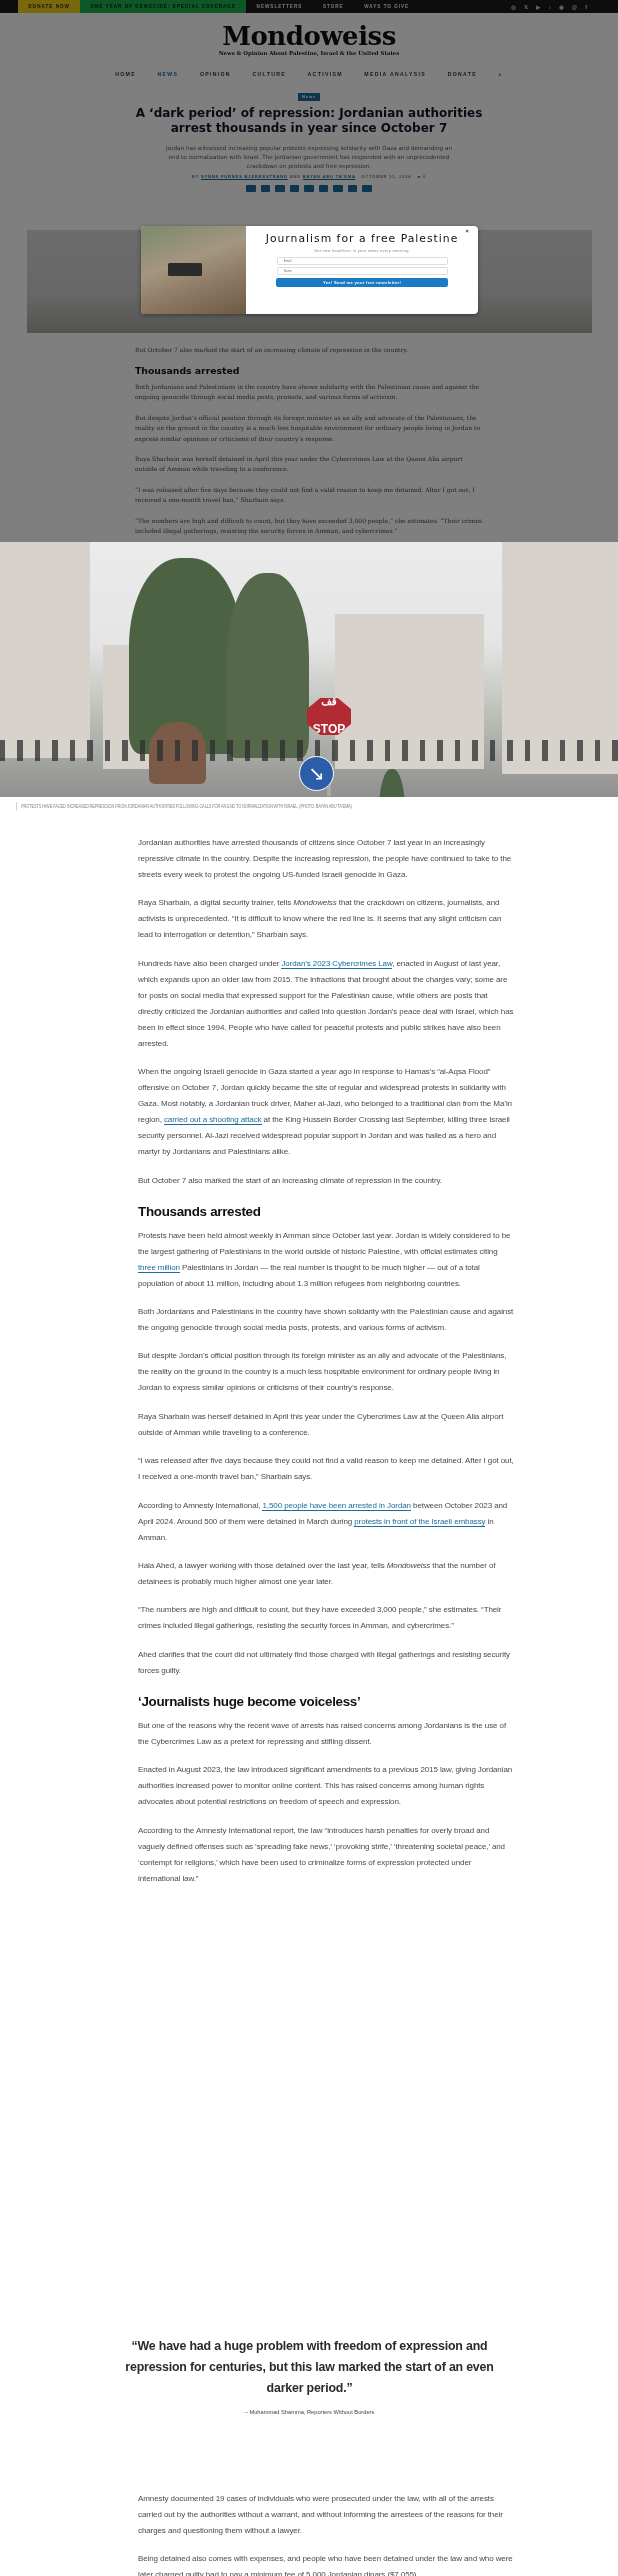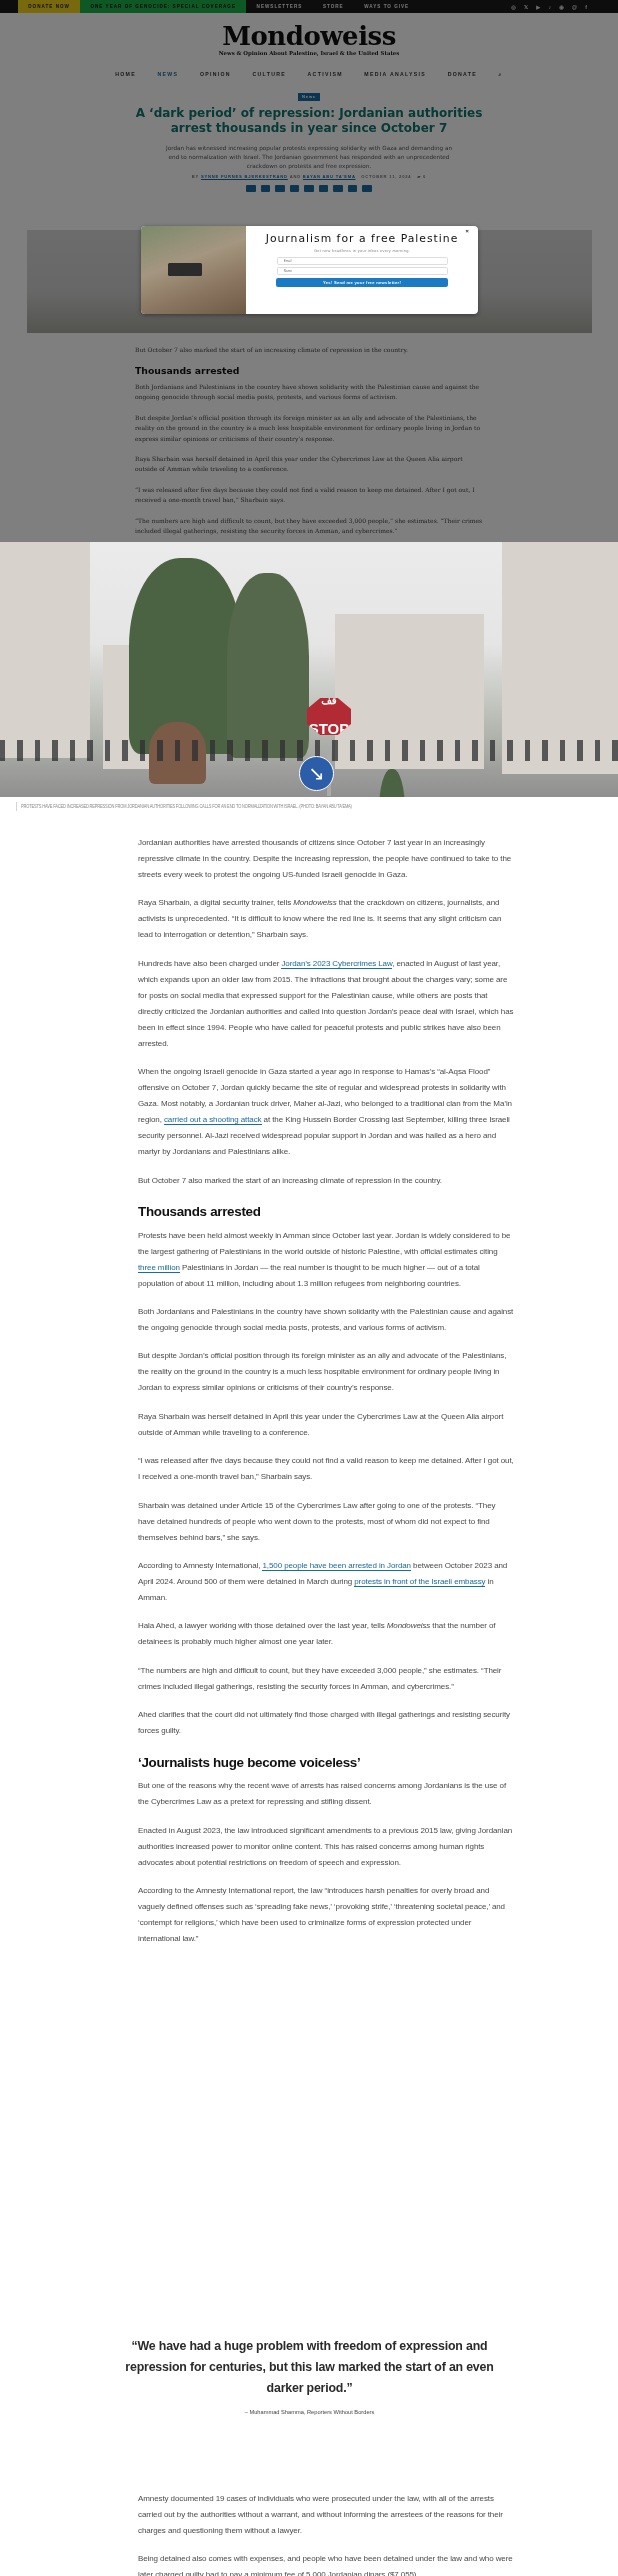--- a/index.html
+++ b/index.html
@@ -12,21 +12,21 @@
   .topbar .tb { display: flex; align-items: center; padding: 0 10.3px; color: #eee; text-transform: uppercase; }
   .topbar .tb.donate { background: #f2d21b; color: #222; }
   .topbar .tb.special { background: #1db04b; color: #111; }
   .topbar .socials { margin-left: auto; display: flex; gap: 8.2px; align-items: center; padding-right: 31px; color: #ddd; font-size: 5.2px; letter-spacing: 0; }
   .masthead { text-align: center; margin-top: 9.3px; }
   .logo { font-family: "DejaVu Serif", serif; font-weight: bold; font-size: 26px; color: #111; letter-spacing: -0.5px; line-height: 1; }
   .tagline { font-family: "DejaVu Serif", serif; font-weight: bold; font-size: 5.4px; color: #222; margin-top: 1px; }
   .mainnav { display: flex; justify-content: center; gap: 21.6px; margin-top: 15.5px; font-size: 5.2px; letter-spacing: 1.3px; font-weight: bold; color: #333; text-transform: uppercase; }
   .mainnav .active { color: #1a6b9e; }
   .cat-badge { display: inline-block; margin-top: 14.4px; background: #1a6b9e; color: #fff; font-size: 4.1px; letter-spacing: 0.8px; padding: 1.5px 4.1px; font-weight: bold; }
-  .ov-title { font-family: "DejaVu Sans", sans-serif; font-weight: bold; font-size: 12px; line-height: 15px; color: #0f766e; width: 350px; margin: 5.2px auto 0; text-align: center; }
+  .ov-title { font-family: "DejaVu Sans", sans-serif; font-weight: bold; font-size: 12px; line-height: 15px; color: #0f172a; width: 350px; margin: 5.2px auto 0; text-align: center; }
   .ov-dek { width: 289px; margin: 8.2px auto 0; text-align: center; font-size: 5.7px; line-height: 8.8px; color: #555; font-family: "DejaVu Sans", sans-serif; }
   .ov-byline { text-align: center; font-size: 4.1px; letter-spacing: 0.8px; color: #777; margin-top: 4.1px; text-transform: uppercase; font-weight: bold; }
   .ov-byline .author { color: #1a6b9e; text-decoration: underline; }
   .ov-share { display: flex; justify-content: center; gap: 5.2px; margin-top: 5.2px; }
   .ov-share span { width: 9.3px; height: 7.2px; background: #1a6b9e; border-radius: 1px; display: inline-block; }
   .ov-photo { position: absolute; left: 27px; top: 230px; width: 565px; height: 103px; background: linear-gradient(#d9d9d9 0%, #cfcfcf 60%, #a8a8a0 100%); }
   .ov-body { position: absolute; left: 135px; width: 350px; font-family: "DejaVu Serif", serif; font-size: 6px; line-height: 10.3px; color: #444; }
   .ov-body p { margin-bottom: 10.3px; }
   .ov-body h2 { font-family: "DejaVu Sans", sans-serif; font-size: 9.3px; color: #111; margin-bottom: 6.2px; }
   .dim { position: absolute; left: 0; top: 0; width: 618px; height: 542px; background: rgba(0,0,0,0.5); }
@@ -43,21 +43,21 @@
   .modal-input + .modal-input { margin-top: 2.1px; }
   .modal-btn { display: block; width: 172px; height: 8.8px; margin: 3.1px auto 0; background: #1a7bc4; color: #fff; border: none; border-radius: 2.1px; font-size: 4.1px; font-weight: bold; letter-spacing: 0.3px; }
 
   
   .hero { position: absolute; left: 0; top: 542px; width: 618px; height: 255px; overflow: hidden;
           background: linear-gradient(#ebebeb 0%, #e5e5e5 40%, #b9bcb4 70%, #8f8f8f 100%); }
   .hero .bldg { position: absolute; background: #d7d3cc; }
   .hero .tree { position: absolute; background: #4c6343; border-radius: 45% 45% 10% 10%; }
   .stop-sign { position: absolute; left: 307px; top: 156px; width: 44px; height: 37px; background: #b22a33; clip-path: polygon(30% 0,70% 0,100% 30%,100% 70%,70% 100%,30% 100%,0 70%,0 30%); display: flex; flex-direction: column; align-items: center; justify-content: center; color: #fff; }
   .stop-ar { font-size: 10.3px; font-weight: bold; line-height: 1; }
-  .stop-en { font-family: "Liberation Sans", sans-serif; font-size: 15px; font-weight: bold; margin-top: 14px; text-align: right; }
+  .stop-en { font-family: "Liberation Sans", sans-serif; font-size: 12px; font-weight: bold; margin-top: 14px; text-align: right; }
   .stop-pole { position: absolute; left: 327px; top: 205px; width: 4.1px; height: 49px; background: #aaa; }
   .road-sign { position: absolute; left: 299px; top: 214px; width: 35px; height: 35px; border-radius: 50%; background: #2c5da8; border: 1.5px solid #fff; color: #fff; display:flex; align-items:center; justify-content:center; font-size: 19.6px; }
   .crowd { position: absolute; left: 0; top: 198px; width: 618px; height: 20.6px; background: repeating-linear-gradient(90deg, #2d2d30 0 5.2px, transparent 5.2px 17.5px); opacity: .75; }
 
   .caption { position: absolute; left: 15.5px; top: 802px; font-family: "Liberation Sans", sans-serif; font-size: 4.9px; letter-spacing: -0.2px; color: #888; border-left: 1px solid #ccc; padding-left: 5.2px; line-height: 9.3px; text-transform: uppercase; transform: scaleX(0.82); transform-origin: left; white-space: nowrap; }
 
   .article { position: absolute; left: 138px; top: 835px; width: 376px; font-family: "Liberation Sans", sans-serif; font-size: 8px; line-height: 16px; color: #4a4a4a; letter-spacing: -0.1px; }
   .article p { margin-bottom: 12.4px; }
   .article a { color: #1a6b9e; text-decoration: none; border-bottom: 1px solid #1a6b9e; }
   .article em { font-style: italic; }
@@ -180,21 +180,20 @@
   <p><span>Raya Sharbain, a digital security trainer, tells </span><em>Mondoweiss</em><span> that the crackdown on citizens, journalists, and activists is unprecedented. “It is difficult to know where the red line is. It seems that any slight criticism can lead to interrogation or detention,” Sharbain says.</span></p>
   <p><span>Hundreds have also been charged under </span><a>Jordan’s 2023 Cybercrimes Law</a><span>, enacted in August of last year, which expands upon an older law from 2015. The infractions that brought about the charges vary; some are for posts on social media that expressed support for the Palestinian cause, while others are posts that directly criticized the Jordanian authorities and called into question Jordan’s peace deal with Israel, which has been in effect since 1994. People who have called for peaceful protests and public strikes have also been arrested.</span></p>
   <p><span>When the ongoing Israeli genocide in Gaza started a year ago in response to Hamas’s “al-Aqsa Flood” offensive on October 7, Jordan quickly became the site of regular and widespread protests in solidarity with Gaza. Most notably, a Jordanian truck driver, Maher al-Jazi, who belonged to a traditional clan from the Ma’in region, </span><a>carried out a shooting attack</a><span> at the King Hussein Border Crossing last September, killing three Israeli security personnel. Al-Jazi received widespread popular support in Jordan and was hailed as a hero and martyr by Jordanians and Palestinians alike.</span></p>
   <p>But October 7 also marked the start of an increasing climate of repression in the country.</p>
   <h2>Thousands arrested</h2>
   <p><span>Protests have been held almost weekly in Amman since October last year. Jordan is widely considered to be the largest gathering of Palestinians in the world outside of historic Palestine, with official estimates citing </span><a>three million</a><span> Palestinians in Jordan — the real number is thought to be much higher — out of a total population of about 11 million, including about 1.3 million refugees from neighboring countries.</span></p>
   <p>Both Jordanians and Palestinians in the country have shown solidarity with the Palestinian cause and against the ongoing genocide through social media posts, protests, and various forms of activism.</p>
   <p>But despite Jordan’s official position through its foreign minister as an ally and advocate of the Palestinians, the reality on the ground in the country is a much less hospitable environment for ordinary people living in Jordan to express similar opinions or criticisms of their country’s response.</p>
   <p>Raya Sharbain was herself detained in April this year under the Cybercrimes Law at the Queen Alia airport outside of Amman while traveling to a conference.</p>
   <p>“I was released after five days because they could not find a valid reason to keep me detained. After I got out, I received a one-month travel ban,” Sharbain says.</p>
-  <p>Sharbain was detained under Article 15 of the Cybercrimes Law after going to one of the protests. “They have detained hundreds of people who went down to the protests, most of whom did not expect to find themselves behind bars,” she says.</p>
   <p><span>According to Amnesty International, </span><a>1,500 people have been arrested in Jordan</a><span> between October 2023 and April 2024. Around 500 of them were detained in March during </span><a>protests in front of the Israeli embassy</a><span> in Amman.</span></p>
   <p><span>Hala Ahed, a lawyer working with those detained over the last year, tells </span><em>Mondoweiss</em><span> that the number of detainees is probably much higher almost one year later.</span></p>
   <p>“The numbers are high and difficult to count, but they have exceeded 3,000 people,” she estimates. “Their crimes included illegal gatherings, resisting the security forces in Amman, and cybercrimes.”</p>
   <p>Ahed clarifies that the court did not ultimately find those charged with illegal gatherings and resisting security forces guilty.</p>
   <h2>‘Journalists huge become voiceless’</h2>
   <p>But one of the reasons why the recent wave of arrests has raised concerns among Jordanians is the use of the Cybercrimes Law as a pretext for repressing and stifling dissent.</p>
   <p>Enacted in August 2023, the law introduced significant amendments to a previous 2015 law, giving Jordanian authorities increased power to monitor online content. This has raised concerns among human rights advocates about potential restrictions on freedom of speech and expression.</p>
   <p>According to the Amnesty International report, the law “introduces harsh penalties for overly broad and vaguely defined offenses such as ‘spreading fake news,’ ‘provoking strife,’ ‘threatening societal peace,’ and ‘contempt for religions,’ which have been used to criminalize forms of expression protected under international law.”</p>
 </article>
 

